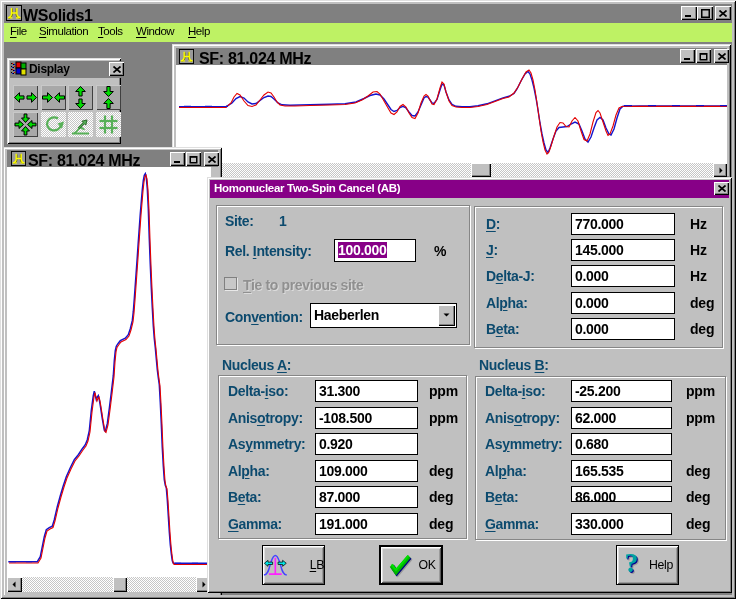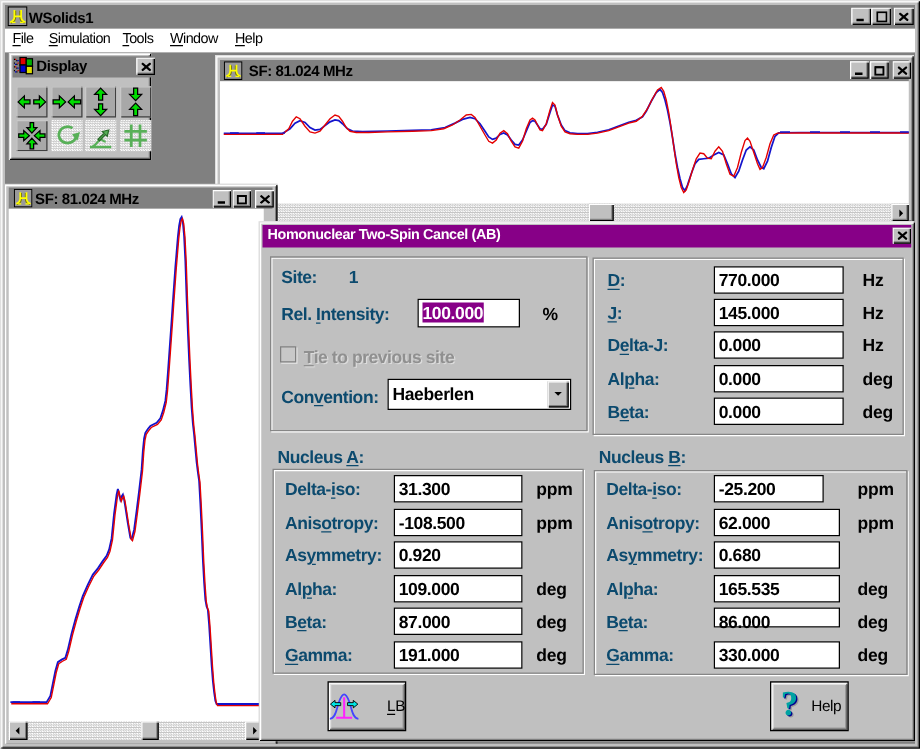--- a/index.html
+++ b/index.html
@@ -1,20 +1,20 @@
 <!DOCTYPE html>
 <html><head><meta charset="utf-8"><style>
 *{margin:0;padding:0;box-sizing:border-box}
 html,body{width:736px;height:599px;overflow:hidden}
 body{font-family:"Liberation Sans",sans-serif;position:relative;background:#c0c0c0}
 .abs{position:absolute}
 .frame{background:#c0c0c0;box-shadow:inset 1px 1px 0 #dfdfdf,inset -1px -1px 0 #000,inset 2px 2px 0 #fff,inset -2px -2px 0 #808080}
 .tbtn{background:#c0c0c0;box-shadow:inset 1px 1px 0 #fff,inset -1px -1px 0 #000,inset -2px -2px 0 #808080;display:flex;align-items:center;justify-content:center}
 .tbar{background:#808080;display:flex;align-items:center}
-.wtitle{font-weight:bold;font-size:12px;letter-spacing:-0.3px;color:#000;white-space:nowrap}
+.wtitle{font-weight:bold;font-size:16px;letter-spacing:-0.3px;color:#000;white-space:nowrap}
 .ed{background:#fff;border:1px solid #000;font-weight:bold;font-size:14px;letter-spacing:-0.3px;color:#000;line-height:20px;padding-left:3px;white-space:nowrap}
 .lbl{font-weight:bold;font-size:14px;letter-spacing:-0.35px;color:#0c4a6e;white-space:nowrap}
 .unit{font-weight:bold;font-size:14px;letter-spacing:-0.2px;color:#000}
 .gbox{border:1px solid #868686;box-shadow:inset 1px 1px 0 #fff,1px 1px 0 #fff}
 .dither{background-image:repeating-conic-gradient(#fff 0% 25%,#c6c6c6 25% 50%);background-size:2px 2px}
 .pbtn{background:#c0c0c0;border:1px solid #000;box-shadow:inset 1px 1px 0 #fff,inset -1px -1px 0 #5a5a5a,inset 2px 2px 0 #dfdfdf,inset -2px -2px 0 #9a9a9a;display:flex;align-items:center;justify-content:center;font-size:12.3px;letter-spacing:-0.35px;color:#000}
 u{text-decoration-thickness:1px;text-underline-offset:2px}
 </style></head><body>
 
 <div class="abs frame" style="left:0;top:0;width:736px;height:599px"></div>
@@ -47,21 +47,21 @@
     </div>
 <div class="abs tbtn" style="left:711px;top:2px;width:16px;height:14px">
       <svg width="8" height="7" viewBox="0 0 8 7" style="display:block">
         <g stroke="#000" stroke-width="1.7">
           <line x1="0.5" y1="0.5" x2="7.5" y2="6.5"></line>
           <line x1="7.5" y1="0.5" x2="0.5" y2="6.5"></line>
         </g>
       </svg>
     </div>
 </div>
-<div class="abs" style="left:4px;top:23px;width:728px;height:19px;background:#ffffff">
+<div class="abs" style="left:4px;top:23px;width:728px;height:19px;background:#bef264">
 <div class="abs" style="left:6px;top:2px;font-size:11.5px;letter-spacing:-0.45px"><u>F</u>ile</div>
 <div class="abs" style="left:35px;top:2px;font-size:11.5px;letter-spacing:-0.45px"><u>S</u>imulation</div>
 <div class="abs" style="left:94px;top:2px;font-size:11.5px;letter-spacing:-0.45px"><u>T</u>ools</div>
 <div class="abs" style="left:132px;top:2px;font-size:11.5px;letter-spacing:-0.45px"><u>W</u>indow</div>
 <div class="abs" style="left:184px;top:2px;font-size:11.5px;letter-spacing:-0.45px"><u>H</u>elp</div>
 </div>
 <div class="abs" style="left:4px;top:42px;width:728px;height:553px;background:#808080;overflow:hidden">
 <div class="abs frame" style="left:168px;top:2px;width:559px;height:134px">
 <div class="abs tbar" style="left:4px;top:4px;width:551px;height:17px">
 <div class="abs" style="left:3px;top:1px">
@@ -117,21 +117,21 @@
           </svg>
         </div>
 <div class="abs tbtn" style="left:537px;top:0px;width:14px;height:14px">
           <svg width="7" height="7" viewBox="0 0 7 7" style="display:block">
             <path d="M2.5,0.5 L2.5,6.5 L5.5,3.5 Z" fill="#000"></path>
           </svg>
         </div>
 <div class="abs" style="left:295px;top:0px;width:20px;height:14px;background:#c0c0c0;box-shadow:inset 1px 1px 0 #fff,inset -1px -1px 0 #000,inset -2px -2px 0 #808080"></div>
 </div>
     </div>
-<div class="abs frame" style="left:3px;top:0;width:114px;height:86px">
+<div class="abs frame" style="left:3px;top:16px;width:114px;height:86px">
 <div class="abs tbar" style="left:3px;top:3px;width:116px;height:17px">
 <div class="abs" style="left:1px;top:0px">
           <svg width="16" height="16" viewBox="0 0 16 16" style="display:block">
 <g fill="#000">
               <rect x="0" y="2" width="1" height="1"></rect>
               <rect x="2" y="3" width="1" height="1"></rect>
               <rect x="0" y="5" width="1" height="1"></rect>
               <rect x="2" y="6" width="1" height="1"></rect>
               <rect x="0" y="8" width="1" height="1"></rect>
               <rect x="2" y="9" width="1" height="1"></rect>
@@ -343,21 +343,21 @@
 <div class="abs unit" style="left:222px;top:286px">deg</div>
 <div class="abs lbl" style="left:21px;top:312px">B<u>e</u>ta:</div>
 <div class="abs ed" style="left:108px;top:309px;width:103px;height:22px">87.000</div>
 <div class="abs unit" style="left:222px;top:312px">deg</div>
 <div class="abs lbl" style="left:21px;top:339px"><u>G</u>amma:</div>
 <div class="abs ed" style="left:108px;top:336px;width:103px;height:22px">191.000</div>
 <div class="abs unit" style="left:222px;top:339px">deg</div>
 <div class="abs lbl" style="left:272px;top:180px">Nucleus <u>B</u>:</div>
 <div class="abs gbox" style="left:268px;top:199px;width:251px;height:164px"></div>
 <div class="abs lbl" style="left:278px;top:206px">Delta-<u>i</u>so:</div>
-<div class="abs ed" style="left:364px;top:203px;width:88px;height:22px">-25.200</div>
+<div class="abs ed" style="left:364px;top:203px;width:101px;height:22px">-25.200</div>
 <div class="abs unit" style="left:479px;top:206px">ppm</div>
 <div class="abs lbl" style="left:278px;top:233px">Anis<u>o</u>tropy:</div>
 <div class="abs ed" style="left:364px;top:230px;width:101px;height:22px">62.000</div>
 <div class="abs unit" style="left:479px;top:233px">ppm</div>
 <div class="abs lbl" style="left:278px;top:259px">As<u>y</u>mmetry:</div>
 <div class="abs ed" style="left:364px;top:256px;width:101px;height:22px">0.680</div>
 <div class="abs lbl" style="left:278px;top:286px">Al<u>p</u>ha:</div>
 <div class="abs ed" style="left:364px;top:283px;width:101px;height:22px">165.535</div>
 <div class="abs unit" style="left:479px;top:286px">deg</div>
 <div class="abs lbl" style="left:278px;top:312px">B<u>e</u>ta:</div>
@@ -370,20 +370,29 @@
         <svg width="27" height="27" viewBox="0 0 27 27" style="display:block">
 <path d="M1,24 C6.5,23.5 7,14 9,9 C10.5,5 11.8,2.5 13.5,2.5 C15.2,2.5 16.5,5 18,9 C20,14 20.5,23.5 26,24" fill="none" stroke="#4444ff" stroke-width="1.6"></path>
 <path d="M13.5,5 L13.5,23 M6.5,23 L20.5,23" stroke="#ff22ff" stroke-width="1.8"></path>
 <g stroke="#000" stroke-width="0.8" fill="#00e5e5">
 <path d="M10.5,9.8 L10.5,12.4 L5.5,12.4 L5.5,14.4 L1.5,11.1 L5.5,7.8 L5.5,9.8 Z"></path>
 <path d="M16.5,9.8 L16.5,12.4 L21.5,12.4 L21.5,14.4 L25.5,11.1 L21.5,7.8 L21.5,9.8 Z"></path>
 </g>
         </svg>
         <span style="margin-left:22px"><u>L</u>B</span>
       </div>
+<div class="abs pbtn" style="left:172px;top:368px;width:64px;height:40px;border:2px solid #000">
+        <svg width="28" height="26" viewBox="0 0 28 26" style="display:block">
+<path d="M5.5,13.5 L10,20 L23,4.5" fill="none" stroke="#9a9a9a" stroke-width="4.5" transform="translate(1.8,1.8)"></path>
+<path d="M5.5,13.5 L10,20 L23,4.5" fill="none" stroke="#000080" stroke-width="4.5" transform="translate(0.8,0.8)"></path>
+<path d="M5.5,13.5 L10,20 L23,4.5" fill="none" stroke="#00b400" stroke-width="4.2"></path>
+<path d="M5.5,12.5 L10,18 L22.6,3.6" fill="none" stroke="#00e000" stroke-width="2.2"></path>
+</svg>
+        <span style="margin-left:4px">OK</span>
+      </div>
 <div class="abs pbtn" style="left:409px;top:368px;width:63px;height:40px">
         <svg width="22" height="28" viewBox="0 0 22 28" style="display:block">
 <text x="4.6" y="22.6" font-family="Liberation Serif" font-size="28" font-weight="bold" fill="#9a9a9a">?</text>
 <text x="3.6" y="21.6" font-family="Liberation Serif" font-size="28" font-weight="bold" fill="#000090">?</text>
 <text x="2.6" y="20.6" font-family="Liberation Serif" font-size="28" font-weight="bold" fill="#00a2a2">?</text>
 </svg>
         <span style="margin-left:5px">Help</span>
       </div>
 </div>
 </div>

